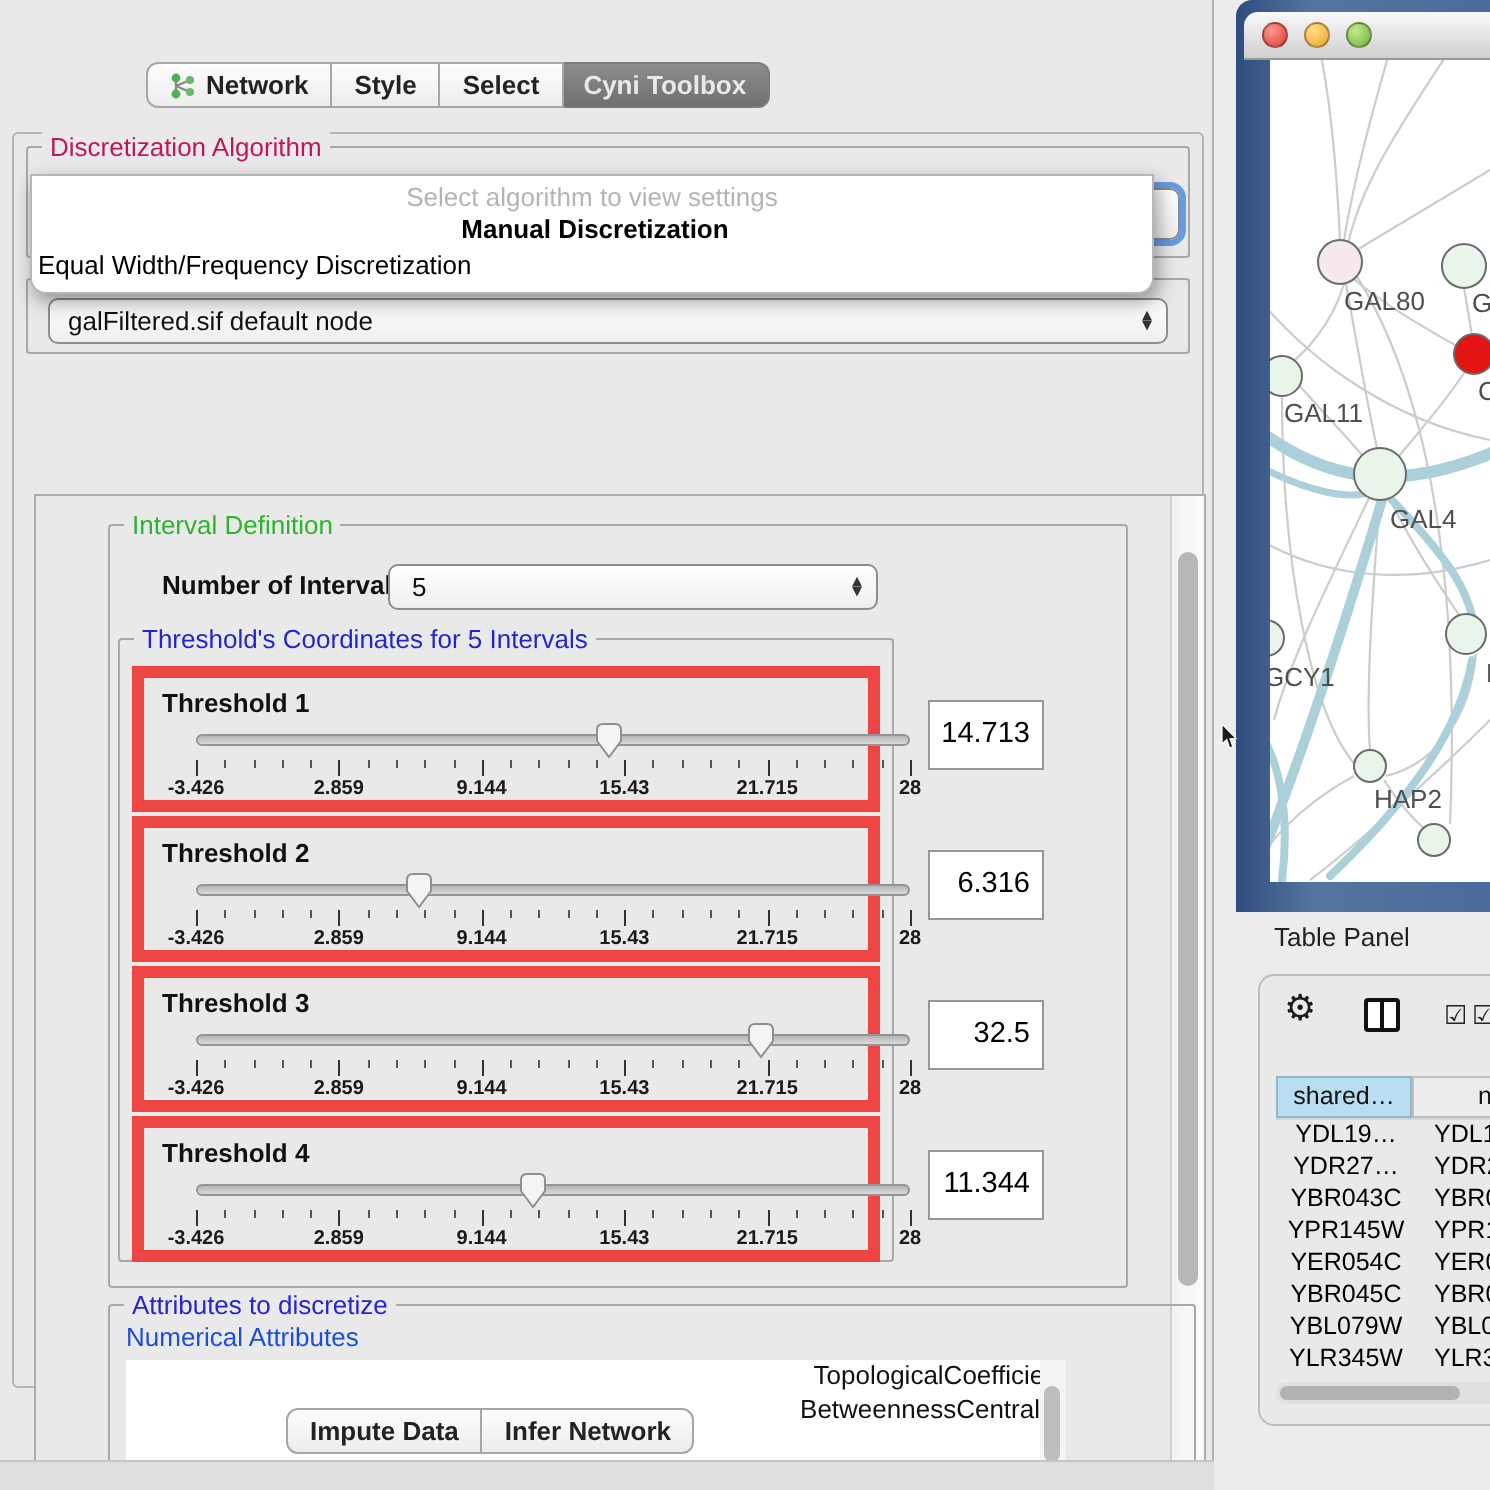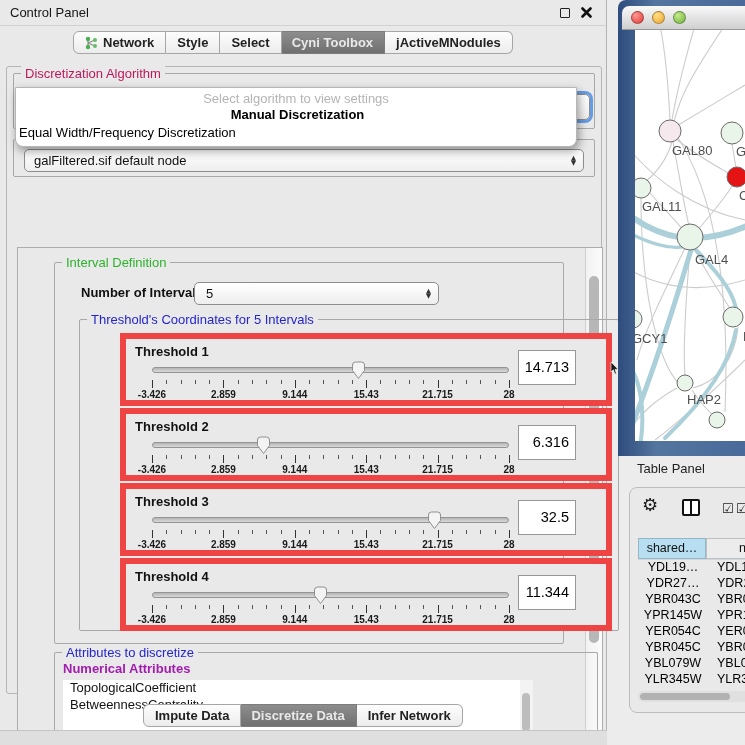--- a/index.html
+++ b/index.html
@@ -76,21 +76,21 @@
   .tick { position:absolute; width:1px; height:4px; background:#555; top:0; }
   .tick.major { height:8px; background:#333; }
   .t-scale { position:absolute; left:26px; top:50px; width:357px; height:12px; }
   .slabel { position:absolute; transform:translateX(-50%); font-size:10px; font-weight:bold;
     color:#1a1a1a; white-space:nowrap; }
   .t-value { position:absolute; left:392px; top:11px; width:58px; height:35px;
     background:#fff; border:1px solid #979797; font-size:14.5px; color:#000;
     text-align:right; line-height:33px; padding-right:6px; }
 
   
-  .attr-heading { position:absolute; left:8px; top:8px; font-size:13px; font-weight:bold; color:#a21caf; }
+  .attr-heading { position:absolute; left:8px; top:8px; font-size:13px; font-weight:normal; color:#1d4ed8; }
   .attr-list { position:absolute; left:8px; top:27px; width:470px; height:51px;
     background:#fff; overflow:hidden; }
   .attr-item { font-size:13px; color:#111; line-height:16.5px; padding-left:7px; white-space:nowrap; }
   .attr-vtrack { position:absolute; right:0; top:0; bottom:0; width:13px; background:#f3f3f3; }
   .attr-vthumb { position:absolute; left:2px; top:13px; width:8px; height:38px;
     background:#bdbdbd; border-radius:4px; }
 
   .apply-btn { position:absolute; left:267px; top:670px; width:70px; height:22px;
     border:1px solid #9b9b9b; border-radius:5px; background:linear-gradient(#fefefe,#e6e6e6);
     font-size:13.5px; color:#111; text-align:center; line-height:20px; }
@@ -136,27 +136,20 @@
   .tp-hthumb { position:absolute; left:2px; top:2px; width:90px; height:7px;
     background:#b2b2b2; border-radius:4px; }
 
   .mouse-cursor { position:absolute; left:610px; top:362px; z-index:50; }
 </style>
 </head>
 <body>
 
 <div class="control-panel">
 
-  <div class="cp-titlebar">
-    <span class="cp-title">Control Panel</span>
-    <span class="float-icon"></span>
-    <svg class="close-icon" viewBox="0 0 11 11">
-      <path d="M1.5 1.5 L9.5 9.5 M9.5 1.5 L1.5 9.5" stroke="#111" stroke-width="2.6" stroke-linecap="round"></path>
-    </svg>
-  </div>
 
   <div class="seg-row" style="left:73px; top:31px;">
     <div class="seg">
       <svg class="net-tab-icon" viewBox="0 0 13 14">
         <path d="M3 3 L3 11 M3 7 L10 4 M3 7 L10 10" stroke="#8a8a8a" stroke-width="1.2" fill="none"></path>
         <circle cx="3" cy="3" r="2.2" fill="#4caf50"></circle>
           <circle cx="3" cy="11" r="2.2" fill="#4caf50"></circle>
         <circle cx="10" cy="4" r="2" fill="#66bb6a"></circle>
           <circle cx="10" cy="10" r="2" fill="#66bb6a"></circle>
       </svg>
@@ -164,23 +157,20 @@
     </div>
     <div class="seg">
       <span>Style</span>
       </div>
     <div class="seg">
       <span>Select</span>
       </div>
     <div class="seg active">
       <span>Cyni Toolbox</span>
       </div>
-    <div class="seg">
-      <span>jActiveMNodules</span>
-      </div>
   </div>
 
   <div class="content-panel">
 
     <div class="group" style="left:6px; top:6px; width:582px; height:56px;">
       <span class="group-label lbl-dim">Discretization Algorithm</span>
       <div class="combo focused" style="left:10px; top:20px; width:566px; height:26px;"></div>
     </div>
 
     <div class="group" style="left:6px; top:72px; width:582px; height:38px;">
@@ -203,21 +193,21 @@
         <span class="group-label lbl-green">Interval Definition</span>
         <span class="noi-label" style="left:26px; top:22px;">Number of Intervals</span>
         <div class="combo" style="left:139px; top:19px; width:245px; height:23px;">
           <span class="combo-text" style="left:11px;">5</span>
           <span class="stepper">
               <span>▲</span>
               <span>▼</span>
             </span>
         </div>
 
-        <div class="group" style="left:24px; top:56px; width:540px; height:312px;padding-left:34px;">
+        <div class="group" style="left:4px; top:56px; width:388px; height:312px;">
           <span class="group-label lbl-blue">Threshold's Coordinates for 5 Intervals</span>
           <div id="threshold-list" style="padding-top:13px;">
   <div class="thr-panel">
     <span class="t-label">Threshold 1</span>
     <div class="t-slider">
       <div class="t-track"></div>
       <svg class="t-thumb" viewBox="0 0 15 19" style="left: 57.7197%;">
         <path d="M1.5,4 Q1.5,1 4.5,1 L10.5,1 Q13.5,1 13.5,4 L13.5,9.5 L7.5,17.5 L1.5,9.5 Z" fill="#f4f4f4" stroke="#8f8f8f" stroke-width="1"></path>
       </svg>
     </div>
@@ -397,21 +387,21 @@
                   <span class="slabel" style="left: 60%;">15.43</span>
                   <span class="slabel" style="left: 80%;">21.715</span>
                   <span class="slabel" style="left: 100%;">28</span>
                 </div>
     <div class="t-value">11.344</div>
   </div>
 </div>
         </div>
       </div>
 
-      <div class="group" style="left:36px; top:404px; width:544px; height:84px; border-bottom:none;">
+      <div class="group" style="left:36px; top:404px; width:544px; height:84px; border-bottom:none;text-align:right;">
         <span class="group-label lbl-blue">Attributes to discretize</span>
         <span class="attr-heading">Numerical Attributes</span>
         <div class="attr-list" id="attr-list">
 
             <div class="attr-item">TopologicalCoefficient</div>
             <div class="attr-item">BetweennessCentrality</div>
             <div class="attr-vtrack">
             <div class="attr-vthumb"></div>
           </div>
           </div>
@@ -423,23 +413,20 @@
       <div class="popup-opt selected">Manual Discretization</div>
       <div class="popup-opt">Equal Width/Frequency Discretization</div>
     </div>
 
     <div class="apply-btn">Apply</div>
   </div>
 
   <div class="seg-row" style="left:143px; top:704px;">
     <div class="seg">
       <span>Impute Data</span>
-      </div>
-    <div class="seg active">
-      <span>Discretize Data</span>
       </div>
     <div class="seg">
       <span>Infer Network</span>
       </div>
   </div>
 
   <div class="statusbar"></div>
 </div>
 
 <div class="net-window">

